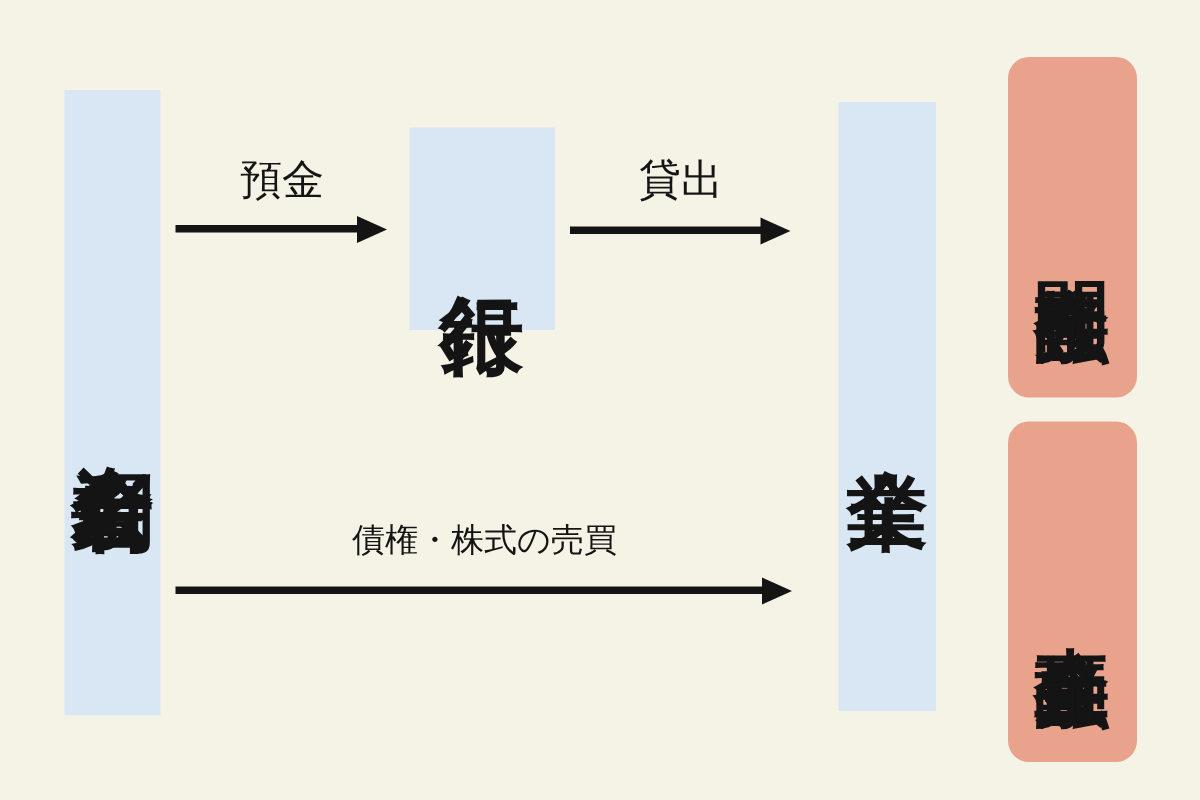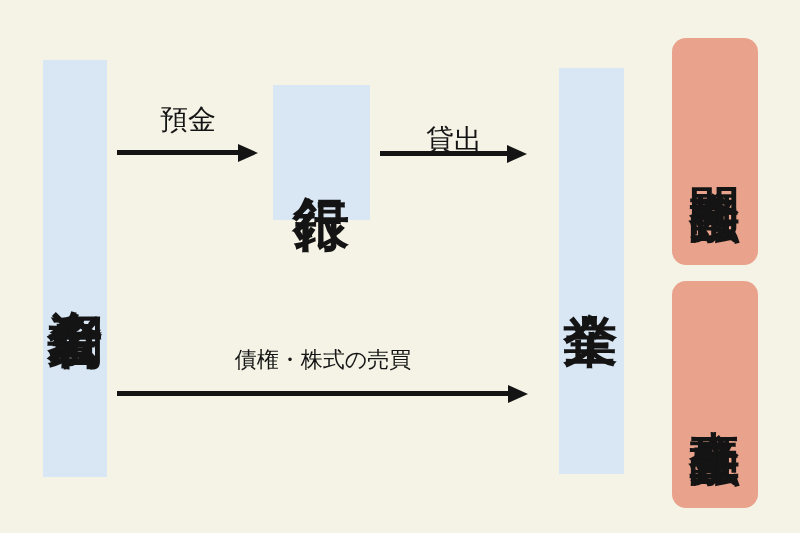--- a/index.html
+++ b/index.html
@@ -69,21 +69,21 @@
 
   .arrow-label{
     position:absolute;
     color:var(--ink);
     font-weight:500;
     text-align:center;
     line-height:1.1;
     white-space:nowrap;
   }
   #label-deposit{left:117px;width:142px;top:105px;font-size:28px;}
-  #label-loan{left:380px;width:148px;top:105px;font-size:28px;margin-top:20px;}
+  #label-loan{left:380px;width:148px;top:105px;font-size:28px;}
   #label-securities{left:117px;width:412px;top:348px;font-size:22px;}
 </style>
 </head>
 <body>
 
 <div id="canvas">
 
   <div class="node" id="node-fund-surplus">
     <span class="vtext">資金余剰者</span>
   </div>

